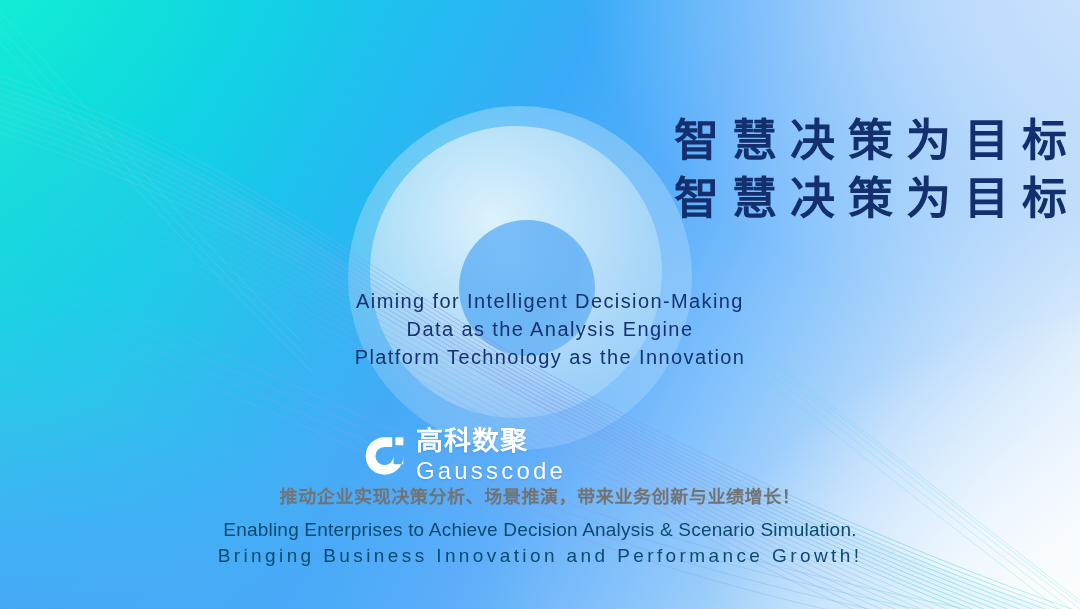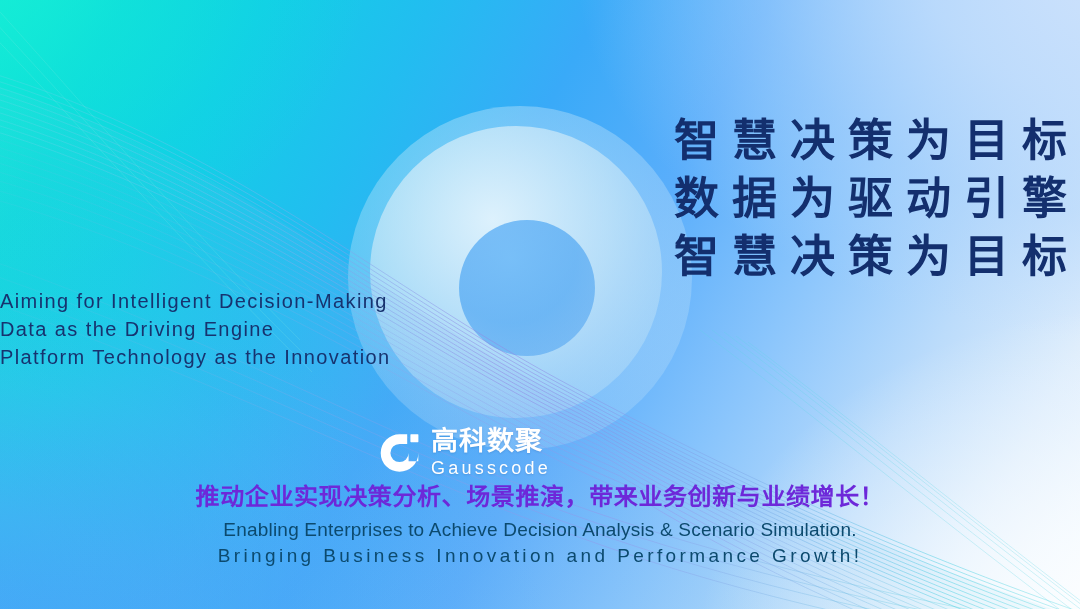--- a/index.html
+++ b/index.html
@@ -101,21 +101,22 @@
     white-space: nowrap;
     font-family: "Liberation Sans", "DejaVu Sans", sans-serif;
     text-align: right;
   }
 
   #subtitle-block {
     position: absolute;
     top: 287px;
     left: 0;
     width: 1060px;
-    text-align: left;
+    text-align: center;
+    padding-left: 20px;
   }
   .subtitle-line {
     color: #17336f;
     font-size: 20px;
     font-weight: 400;
     letter-spacing: 1.4px;
     line-height: 28px;
     white-space: nowrap;
   }
 
@@ -134,38 +135,38 @@
   #logo-wordmarks { display: flex; flex-direction: column; line-height: 1; }
   #logo-cn {
     color: #ffffff;
     font-size: 27px;
     font-weight: 700;
     letter-spacing: 1px;
     text-shadow: 0 1px 2px rgba(20,60,120,0.18);
   }
   #logo-en {
     color: #ffffff;
-    font-size: 18px;
+    font-size: 24px;
     font-weight: 400;
     letter-spacing: 3.2px;
     margin-top: 4px;
     text-shadow: 0 1px 2px rgba(20,60,120,0.18);
   }
 
   
   #footer-block {
     position: absolute;
     top: 481px;
     left: 0;
     width: 1080px;
     text-align: center;
   }
   #footer-cn {
-    color: #6d28d9;
-    font-size: 24px;
+    color: #737373;
+    font-size: 18px;
     font-weight: 700;
     letter-spacing: 0.6px;
     line-height: 32px;
     white-space: nowrap;
   }
   .footer-en {
     color: #0c4a6e;
     font-size: 19px;
     font-weight: 400;
     line-height: 26px;
@@ -277,27 +278,26 @@
       <path d="M -20,-10 C 90,110 180,220 300,340"></path>
       <path d="M -20,6   C 92,126 184,236 306,356"></path>
       <path d="M -20,22  C 96,142 190,252 312,372"></path>
     </g>
   </svg>
 
   <div id="content">
 
     <div id="headline-block">
       <div class="headline-line">智慧决策为目标</div>
-      <div class="headline-line">数据为驱动引擎</div>
       <div class="headline-line">智慧决策为目标</div>
     </div>
 
     <div id="subtitle-block">
       <div class="subtitle-line">Aiming for Intelligent Decision-Making</div>
-      <div class="subtitle-line">Data as the Driving Engine</div>
+      <div class="subtitle-line">Data as the Analysis Engine</div>
       <div class="subtitle-line">Platform Technology as the Innovation</div>
     </div>
 
     <div id="logo-lockup">
       <svg id="logo-mark" viewBox="0 0 44 44" aria-hidden="true">
 
         <path d="M22.5,3.2 A18.8,18.8 0 1 0 41.3,22 L41.3,30.2 L31.6,30.2
                  L31.6,22 A9.1,9.1 0 1 1 22.5,12.9 L30.2,12.9 L30.2,3.2 Z" fill="#ffffff"></path>
 
         <rect x="33.4" y="3.2" width="8.0" height="8.0" rx="0.6" fill="#ffffff"></rect>

